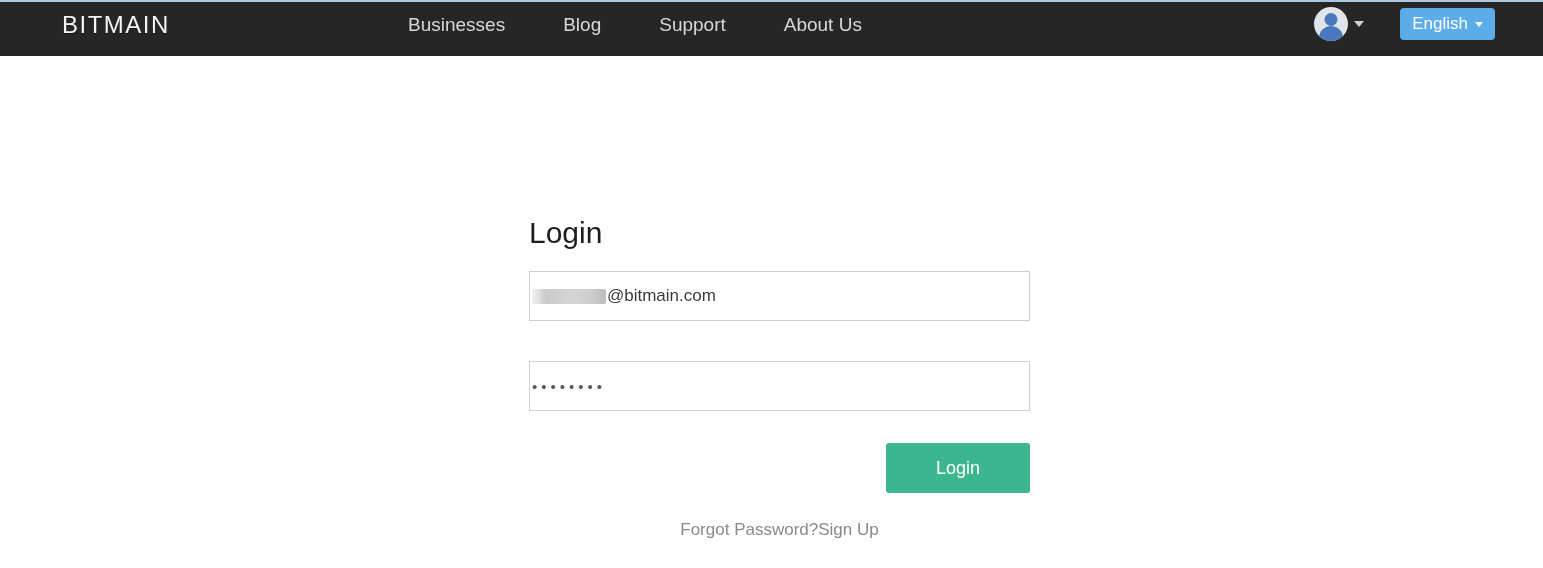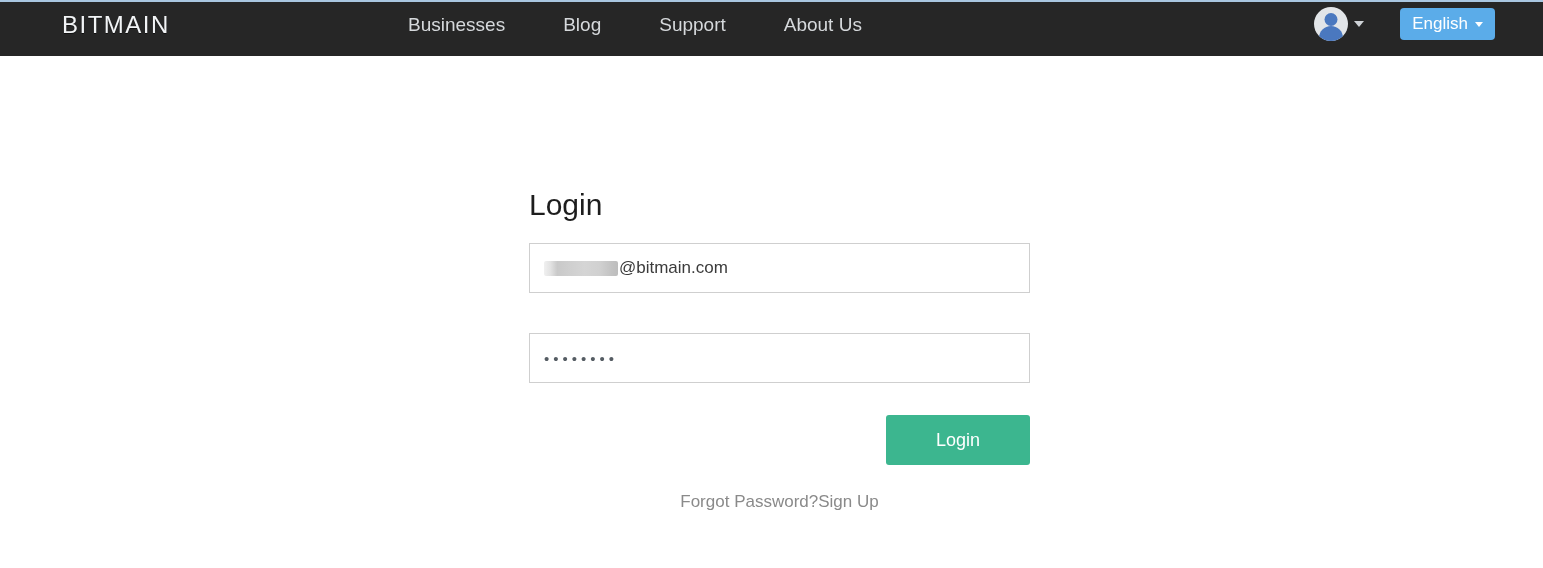--- a/index.html
+++ b/index.html
@@ -141,40 +141,40 @@
     border-left-width: 4px;
     border-right-width: 4px;
     border-top-width: 5px;
     margin-left: 7px;
   }
 
   
   .login-panel {
     position: absolute;
     left: 529px;
-    top: 188px;
+    top: 216px;
     width: 501px;
   }
   .login-title {
     font-size: 30px;
     color: #1d1d1d;
     font-weight: 400;
     margin: 0 0 22px 0;
     line-height: 1.1;
   }
 
   .field {
     box-sizing: border-box;
     width: 501px;
     height: 50px;
     border: 1px solid #cfcfcf;
     background: #ffffff;
     display: flex;
     align-items: center;
-    padding: 0 14px;
+    padding: 0 2px;
     margin-bottom: 40px;
     font-size: 17px;
     color: #333333;
     position: relative;
     cursor: text;
   }
   .field.password { margin-bottom: 32px; }
 
   .redaction {
     display: inline-block;

